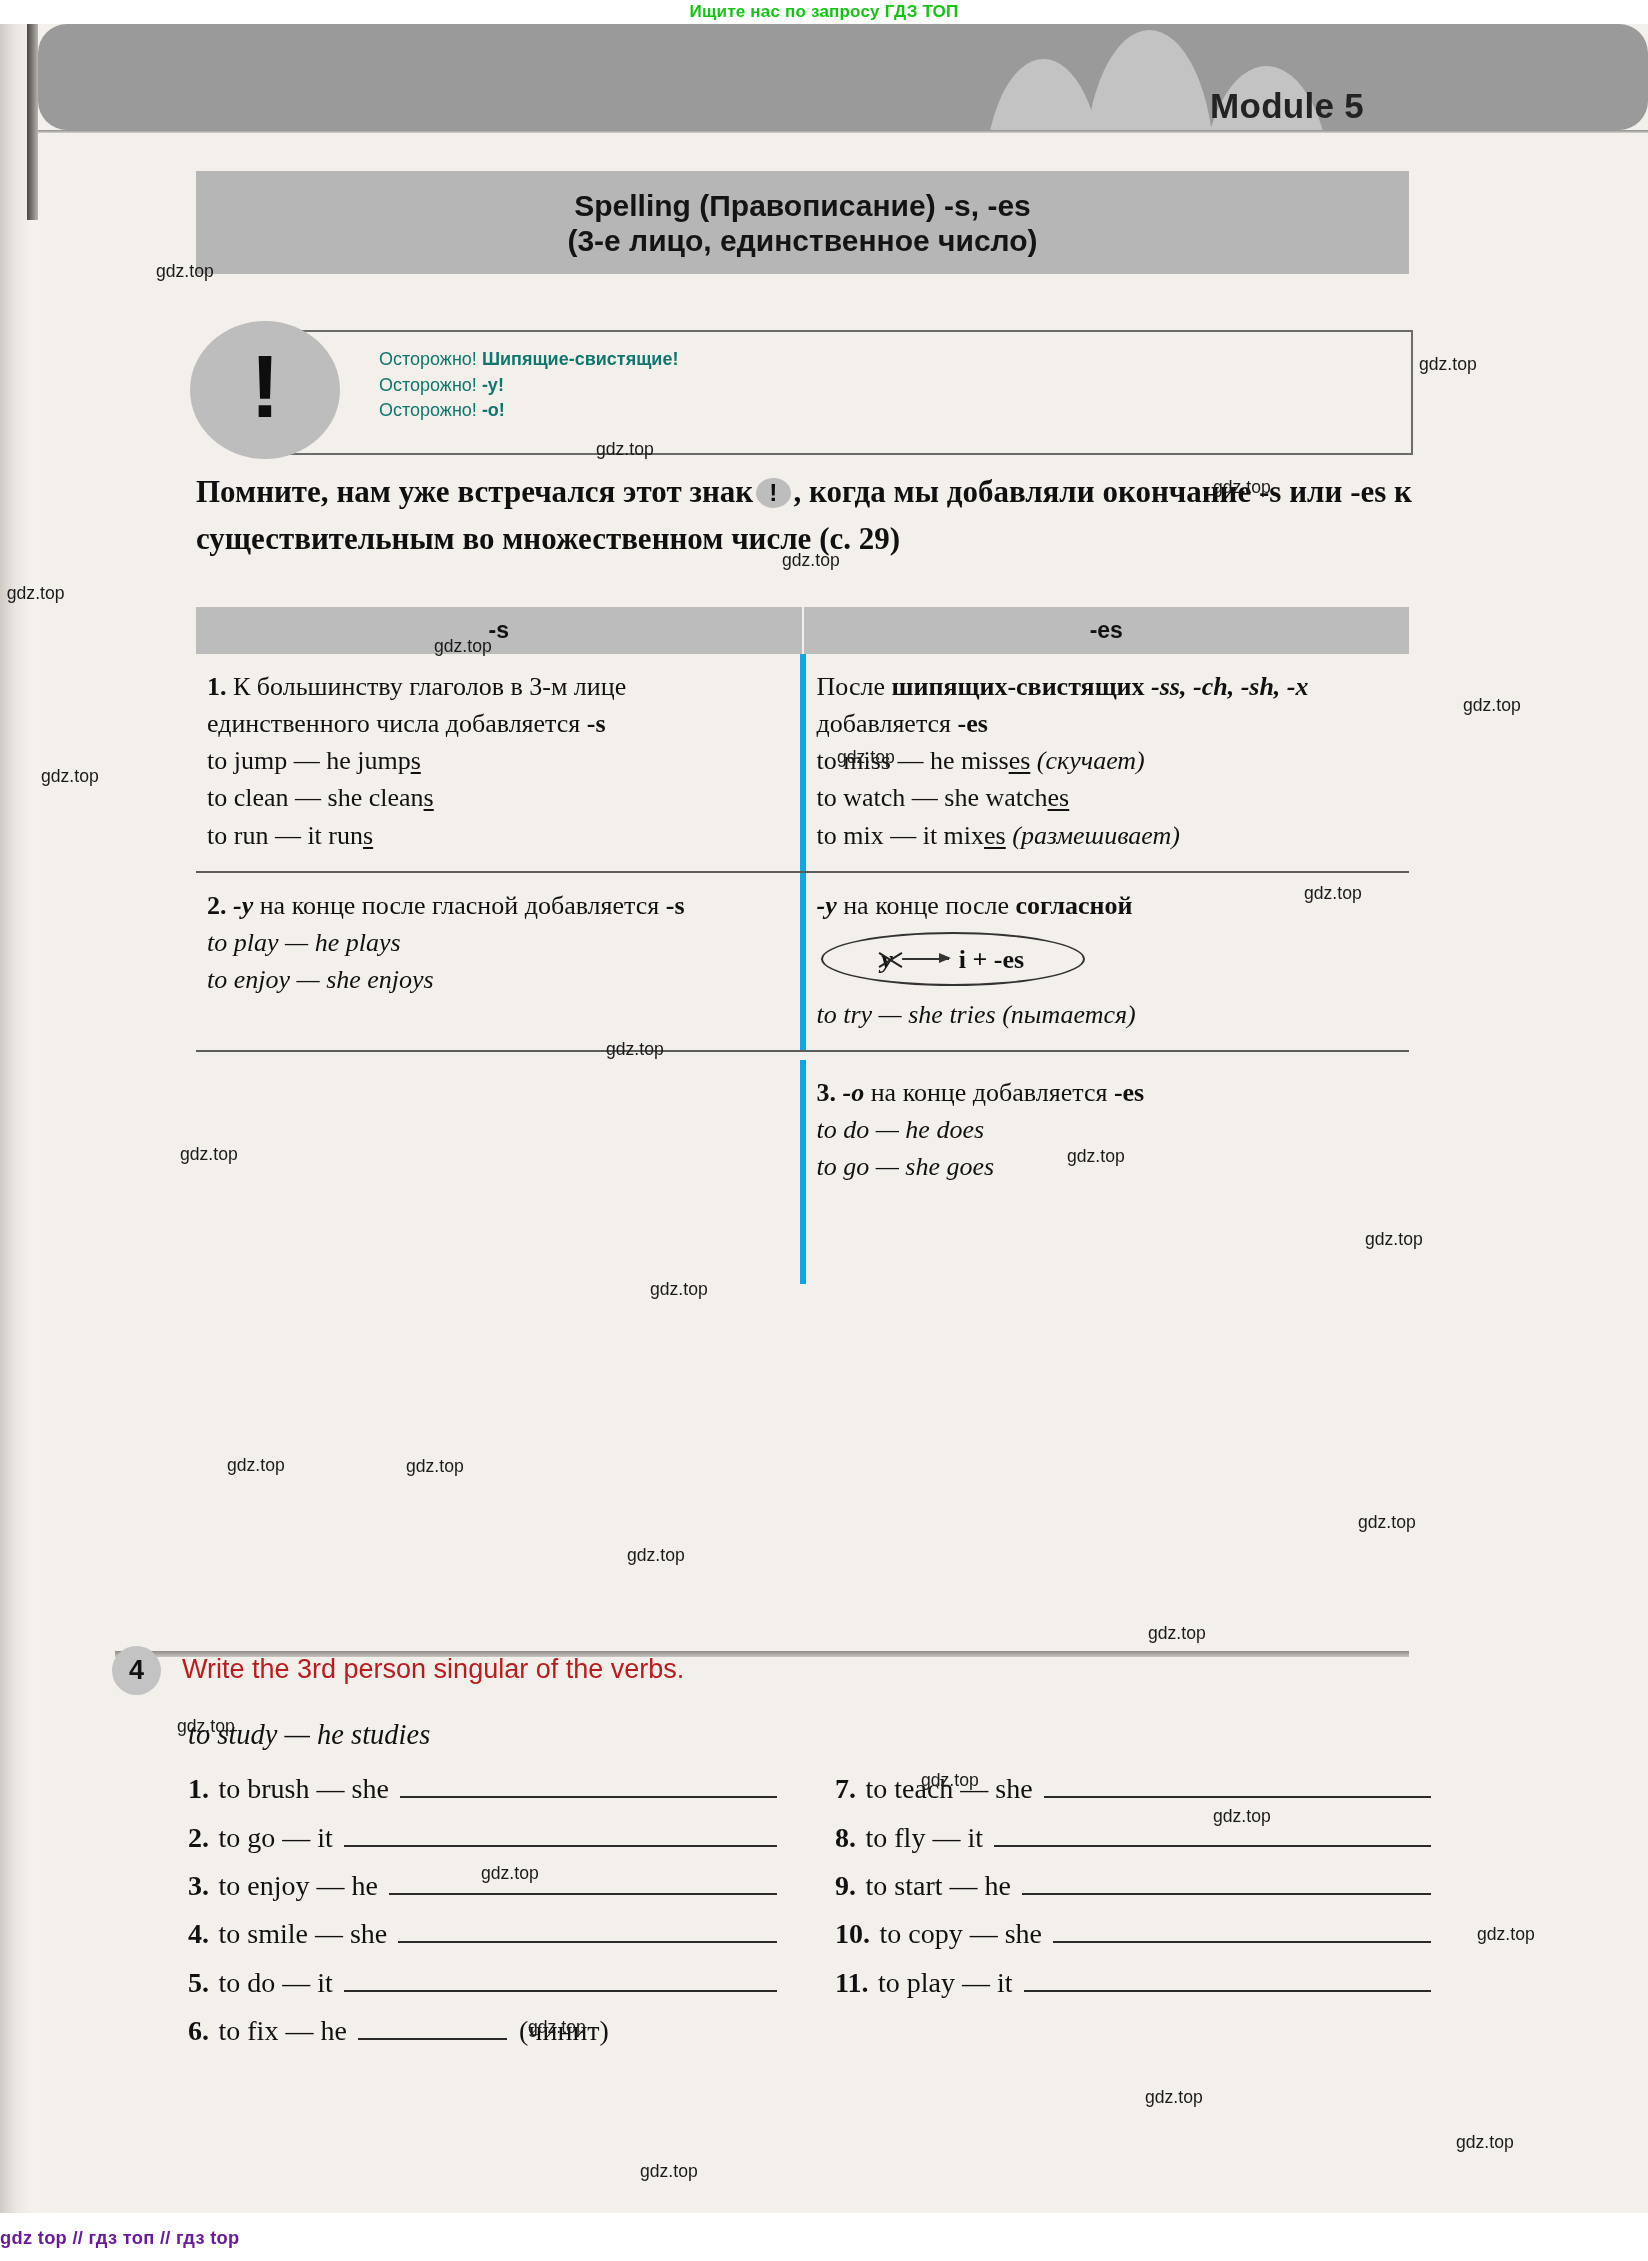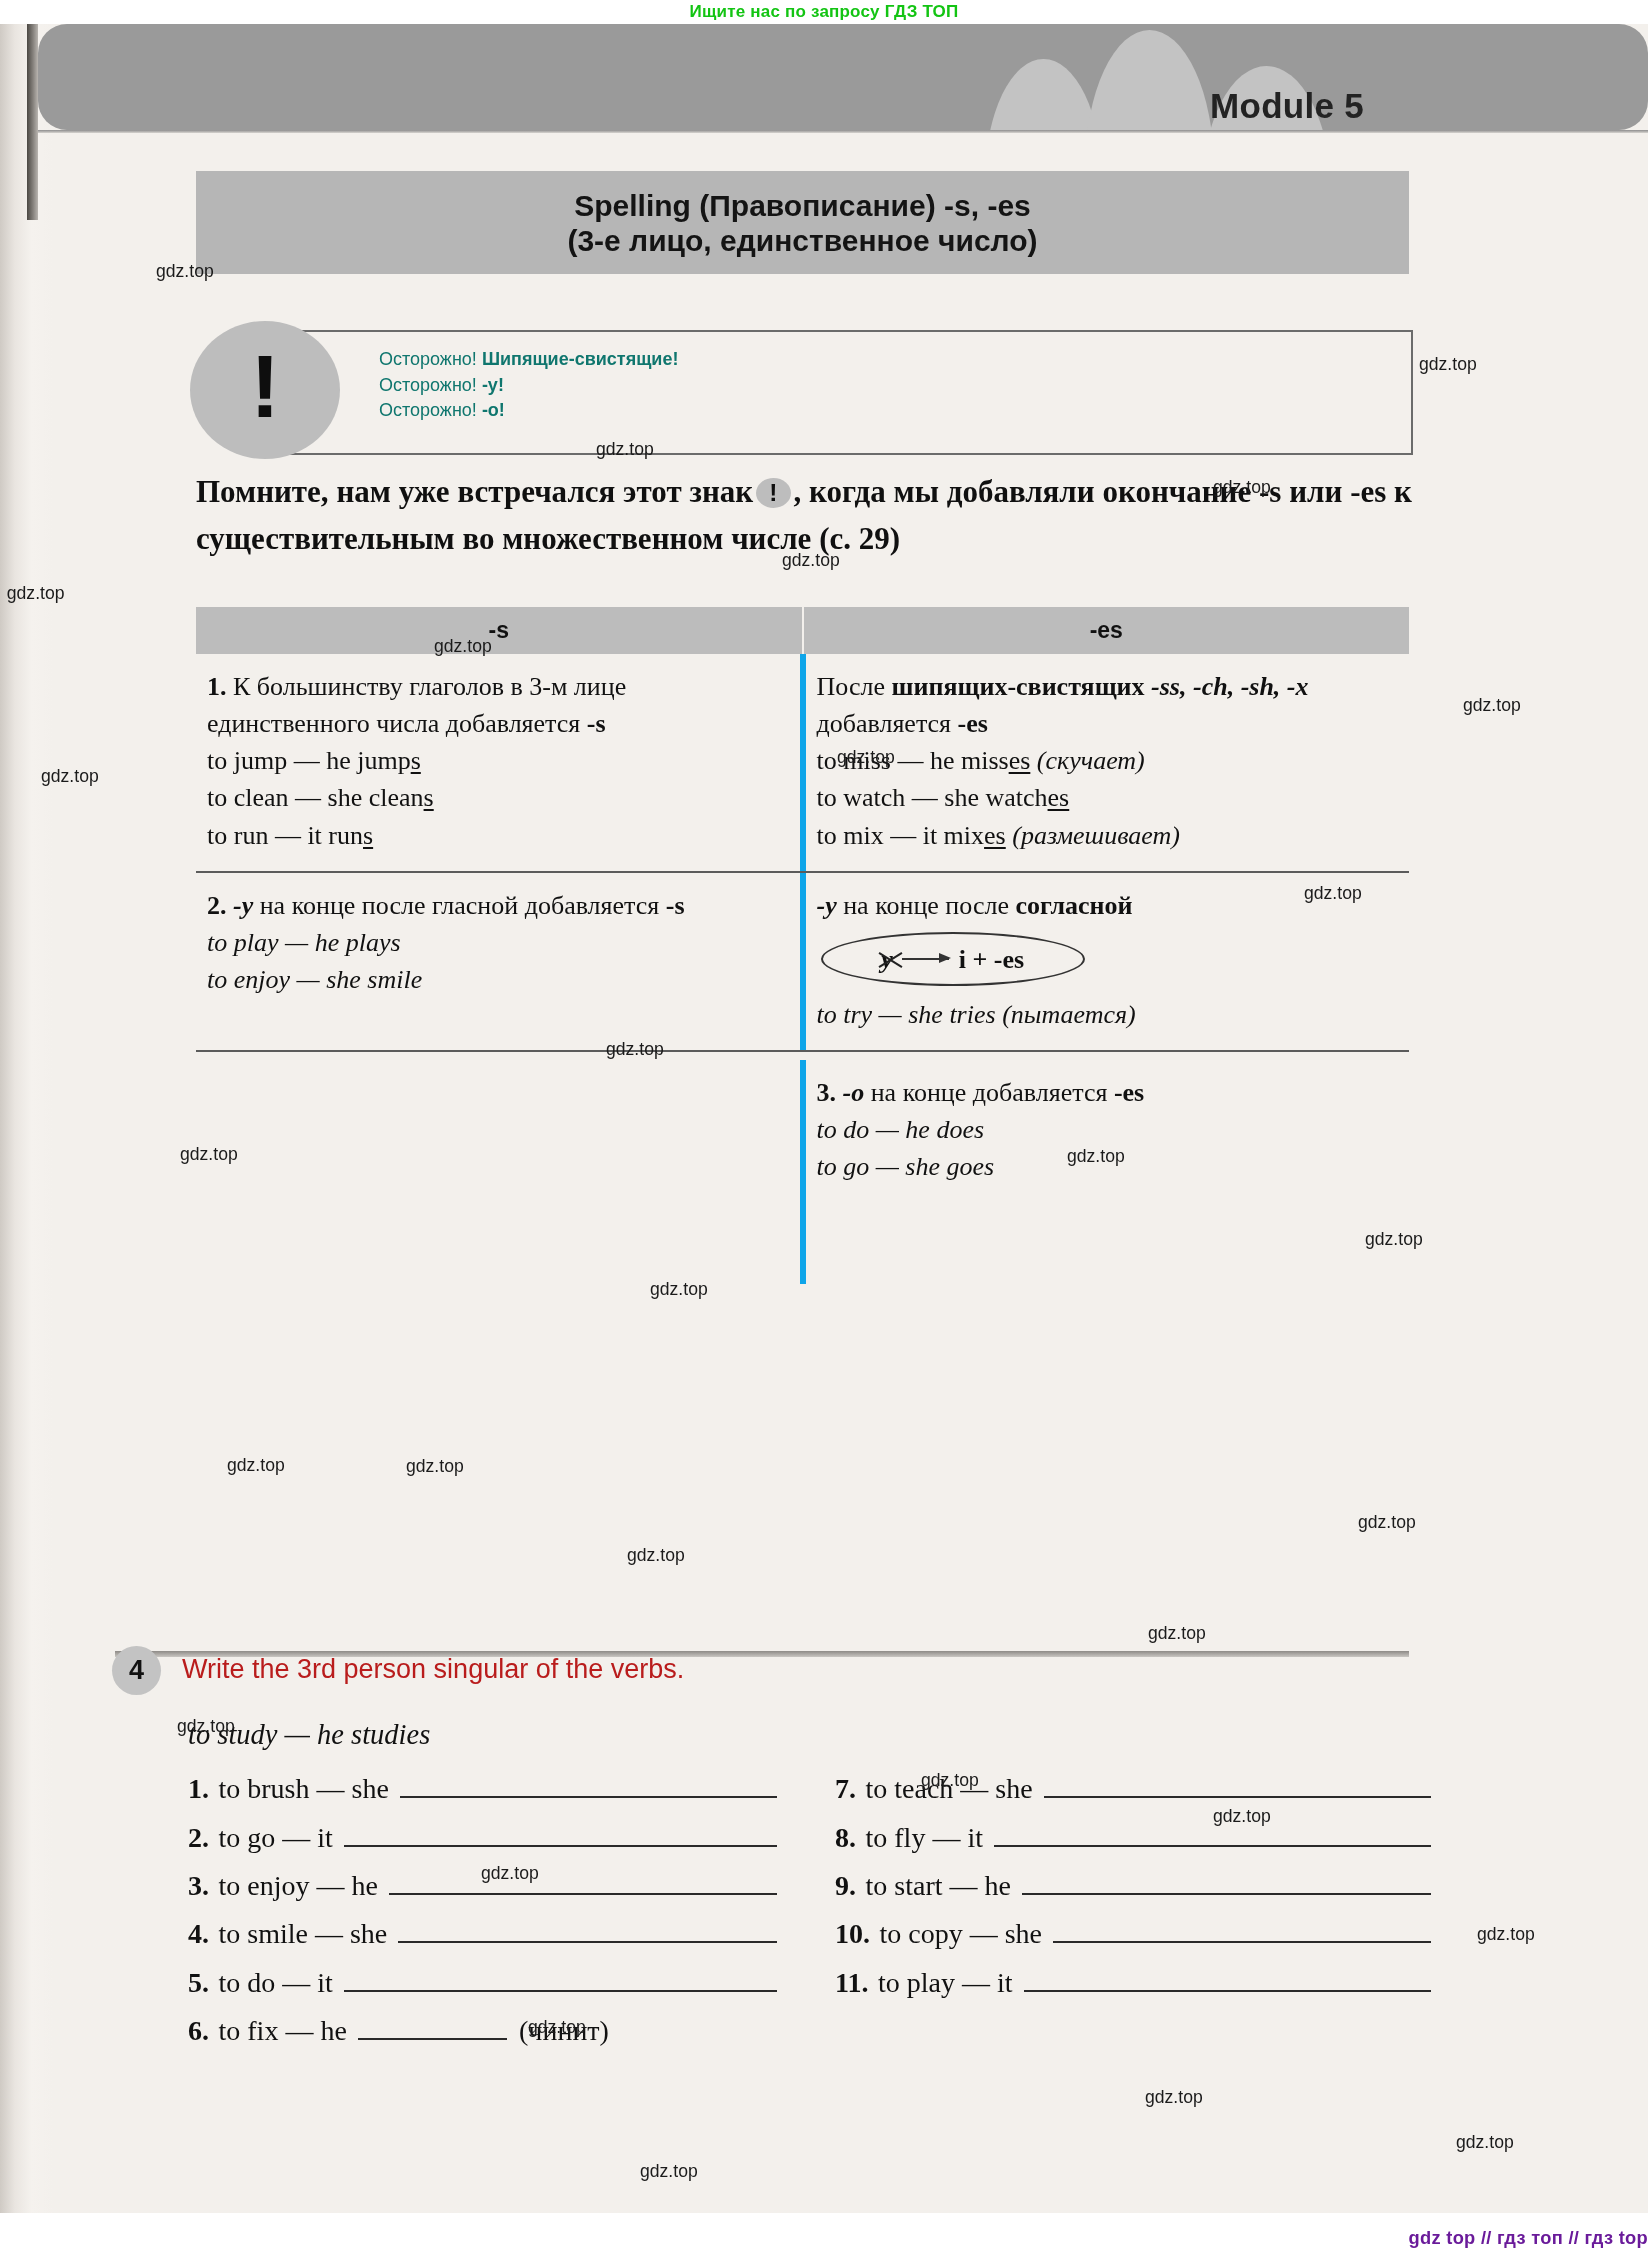--- a/index.html
+++ b/index.html
@@ -188,21 +188,21 @@
   .ex-num{font-weight:700;margin-right:9.5px;}
   .ex-txt{margin-right:11px;}
   .blank{
     display:inline-block;flex:1;min-width:41px;
     border-bottom:2px solid #2a2a2a;height:23px;
   }
   .blank.short{flex:none;width:149px;}
   .ex-after{margin-left:12.2px;}
   .site-bar{
     position:absolute;left:0;top:2214px;width:1648px;height:47px;
-    background:#ffffff;display:flex;align-items:center;justify-content:flex-end;
+    background:#ffffff;display:flex;align-items:center;justify-content:flex-start;
   }
   .site-bar span{
     font-family:"Liberation Sans", sans-serif;
     font-size:18.3px;font-weight:700;color:#6a1b9a;letter-spacing:0.3px;
   }
 
   
   .wm{
     position:absolute;
     font-family:"Liberation Sans", sans-serif;
@@ -317,21 +317,21 @@
             <span class="b">2.</span> <span class="bi">-y</span><span> на конце после гласной до­бавляется </span><span class="b">-s</span>
           </div>
           <div class="ex-line it">
             <span>to play</span>
             <span>—</span>
             <span>he plays</span>
           </div>
           <div class="ex-line it">
             <span>to enjoy</span>
             <span>—</span>
-            <span>she smile</span>
+            <span>she enjoys</span>
           </div>
         </div>
 
         <div class="cell">
           <div>
             <span class="bi">-y</span><span> на конце после </span><span class="b">согласной</span>
           </div>
           <div class="oval">
             <span class="strike-y">y</span>
             <span class="arrow"></span>

